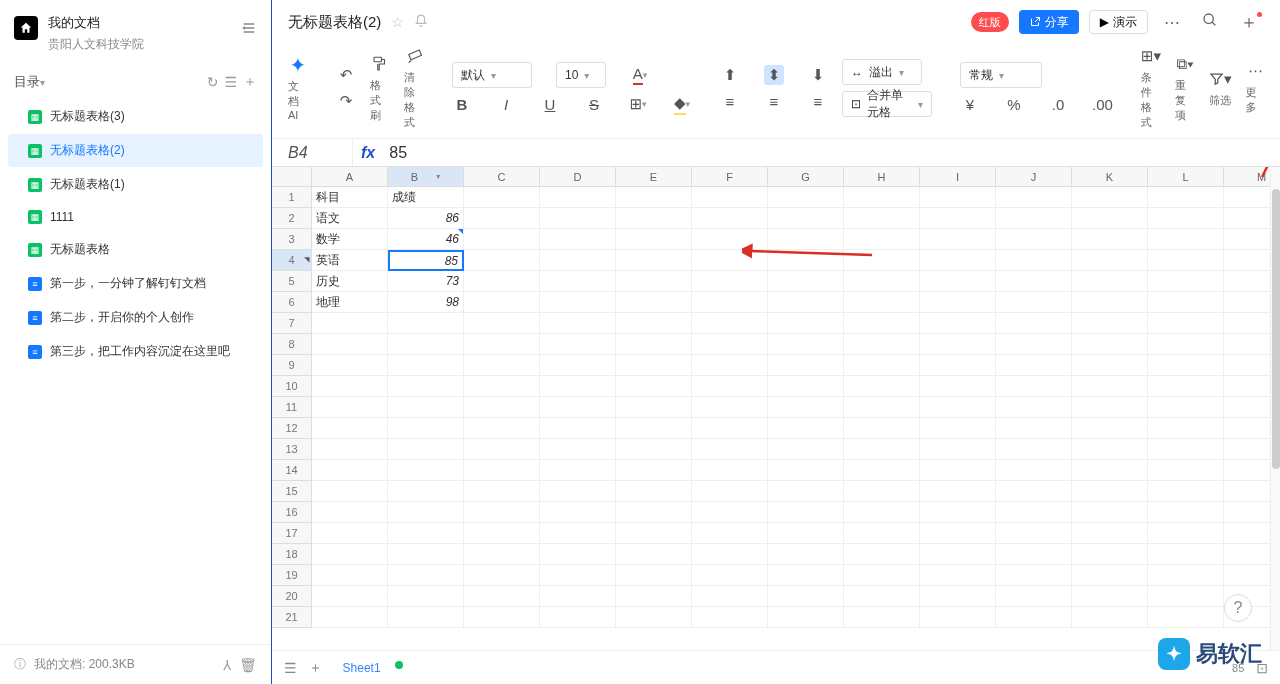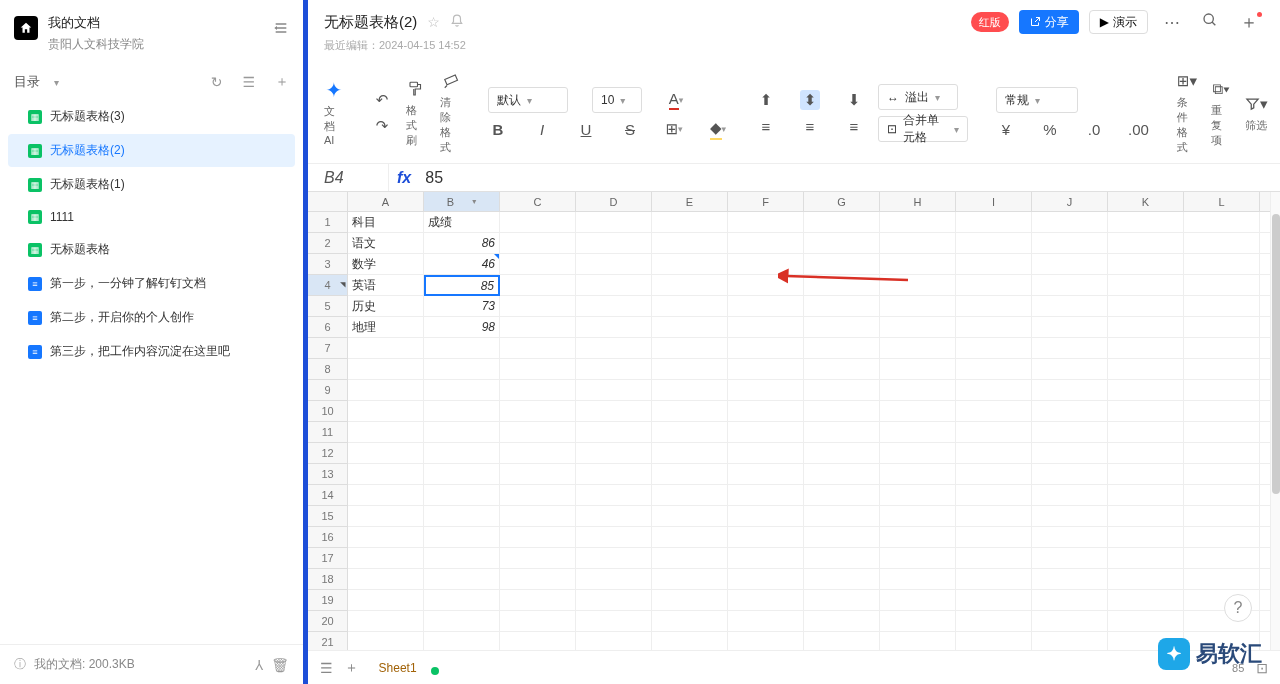--- a/index.html
+++ b/index.html
@@ -1,27 +1,27 @@
 <!DOCTYPE html>
 <html><head>
 <meta charset="utf-8">
 <style>
 * { margin: 0; padding: 0; box-sizing: border-box; font-family: -apple-system, "Microsoft YaHei", sans-serif; }
 body { width: 1280px; height: 684px; display: flex; background: #fff; overflow: hidden; position: relative; }
-.sidebar { width: 308px; border-right: 5px solid #1d4ed8; display: flex; flex-direction: column; }
+.sidebar { width: 272px; border-right: 1px solid #1d4ed8; display: flex; flex-direction: column; }
 .side-header { padding: 14px 14px 8px; display: flex; align-items: flex-start; gap: 10px; }
 .home-ic { width: 24px; height: 24px; background: #000; border-radius: 4px; display: flex; align-items: center; justify-content: center; color: #fff; font-size: 14px; flex-shrink: 0; margin-top: 2px; }
 .side-titles { flex: 1; }
 .side-t1 { font-size: 13px; color: #222; font-weight: 500; }
 .side-t2 { font-size: 12px; color: #888; margin-top: 4px; }
 .collapse-ic { color: #888; font-size: 16px; cursor: pointer; margin-top: 6px; }
 .search-wrap { padding: 6px 14px; display: flex; gap: 6px; align-items: center; }
 .search-box { flex: 1; height: 30px; background: #f3f3f3; border-radius: 4px; display: flex; align-items: center; padding: 0 10px; gap: 6px; color: #aaa; font-size: 12px; }
 .filter-ic { width: 26px; height: 30px; background: #f3f3f3; border-radius: 4px; display: flex; align-items: center; justify-content: center; color: #999; }
-.catalog-bar { display: flex; align-items: center; padding: 12px 14px 8px; gap: 14px; font-size: 13px; color: #555; }
+.catalog-bar { display: flex; align-items: center; padding: 12px 14px 8px; gap: 0; font-size: 13px; color: #555; }
 .catalog-bar .sp { flex: 1; }
 .cat-ic { color: #999; cursor: pointer; margin-left: 6px; font-size: 14px; }
 .nav-list { flex: 1; overflow: auto; padding: 0 8px; }
 .nav-item { display: flex; align-items: center; gap: 8px; padding: 8px 20px; font-size: 12px; color: #333; border-radius: 4px; cursor: pointer; margin: 1px 0; }
 .nav-item.active { background: #e6f2ff; color: #1677ff; }
 .doc-ic { width: 14px; height: 14px; border-radius: 2px; display: flex; align-items: center; justify-content: center; font-size: 9px; color: #fff; flex-shrink: 0; }
 .doc-ic.sheet { background: #0ac265; }
 .doc-ic.doc { background: #1677ff; }
 .side-footer { border-top: 1px solid #eee; padding: 10px 14px; display: flex; align-items: center; gap: 8px; font-size: 12px; color: #888; }
 .side-footer .sp { flex: 1; }
@@ -81,21 +81,21 @@
 .cell.r { justify-content: flex-end; font-style: italic; }
 .cell.selected { border: 2px solid #1677ff; outline: none; position: relative; z-index: 1; }
 .tri-note { position: absolute; top: 0; right: 0; border-top: 5px solid #1677ff; border-left: 5px solid transparent; }
 .vscroll { width: 10px; background: #fafafa; border-left: 1px solid #eee; position: relative; }
 .vthumb { position: absolute; top: 22px; left: 1px; width: 8px; height: 280px; background: #ccc; border-radius: 4px; }
 
 .arrow1 { position: absolute; pointer-events: none; z-index: 10; }
 
 .sheet-tabs { display: flex; align-items: center; height: 34px; border-top: 1px solid #eee; padding: 0 12px; gap: 12px; font-size: 12px; }
 .st-ic { color: #888; cursor: pointer; font-size: 14px; }
-.sheet-tab { color: #a16207; padding: 4px 8px; display: flex; align-items: flex-end; gap: 14px; }
+.sheet-tab { color: #3b82f6; padding: 4px 8px; display: flex; align-items: flex-start; gap: 14px; }
 .sheet-dot { width: 8px; height: 8px; background: #0ac265; border-radius: 50%; }
 .sheet-tabs .sp { flex: 1; }
 .st-stat { color: #888; font-size: 11px; }
 
 .help-float { position: absolute; right: 28px; bottom: 62px; width: 28px; height: 28px; border: 1px solid #ddd; border-radius: 50%; display: flex; align-items: center; justify-content: center; color: #888; background: #fff; cursor: pointer; }
 
 .watermark { position: absolute; right: 18px; bottom: 14px; display: flex; align-items: center; gap: 6px; font-size: 22px; font-weight: 700; color: #2a4a7a; pointer-events: none; }
 .wm-ic { width: 32px; height: 32px; background: #1ea7e8; border-radius: 8px; display: flex; align-items: center; justify-content: center; color: #fff; font-size: 18px; }
 </style>
 </head>
@@ -190,23 +190,20 @@
     </span>
     <span class="play-btn">▶ <span>演示</span></span>
     <span class="more-dots">⋯</span>
     <span class="search-ic2">
       <svg width="16" height="16" viewBox="0 0 24 24" fill="none" stroke="#666" stroke-width="2">
           <circle cx="10" cy="10" r="7"></circle>
           <path d="M20 20l-5-5"></path>
         </svg>
     </span>
     <span class="add-ic">＋</span>
-  </div>
-  <div class="edit-time">
-    <span>最近编辑：</span><span>2024-04-15 14:52</span>
   </div>
 
 
   <div class="toolbar">
     <div class="tool-grp">
       <span class="tic ai">✦</span>
       <span class="tool-grp-lbl">文档AI</span>
     </div>
     <div class="vsep"></div>
     <div class="tool-row" style="flex-direction:column;gap:6px">

